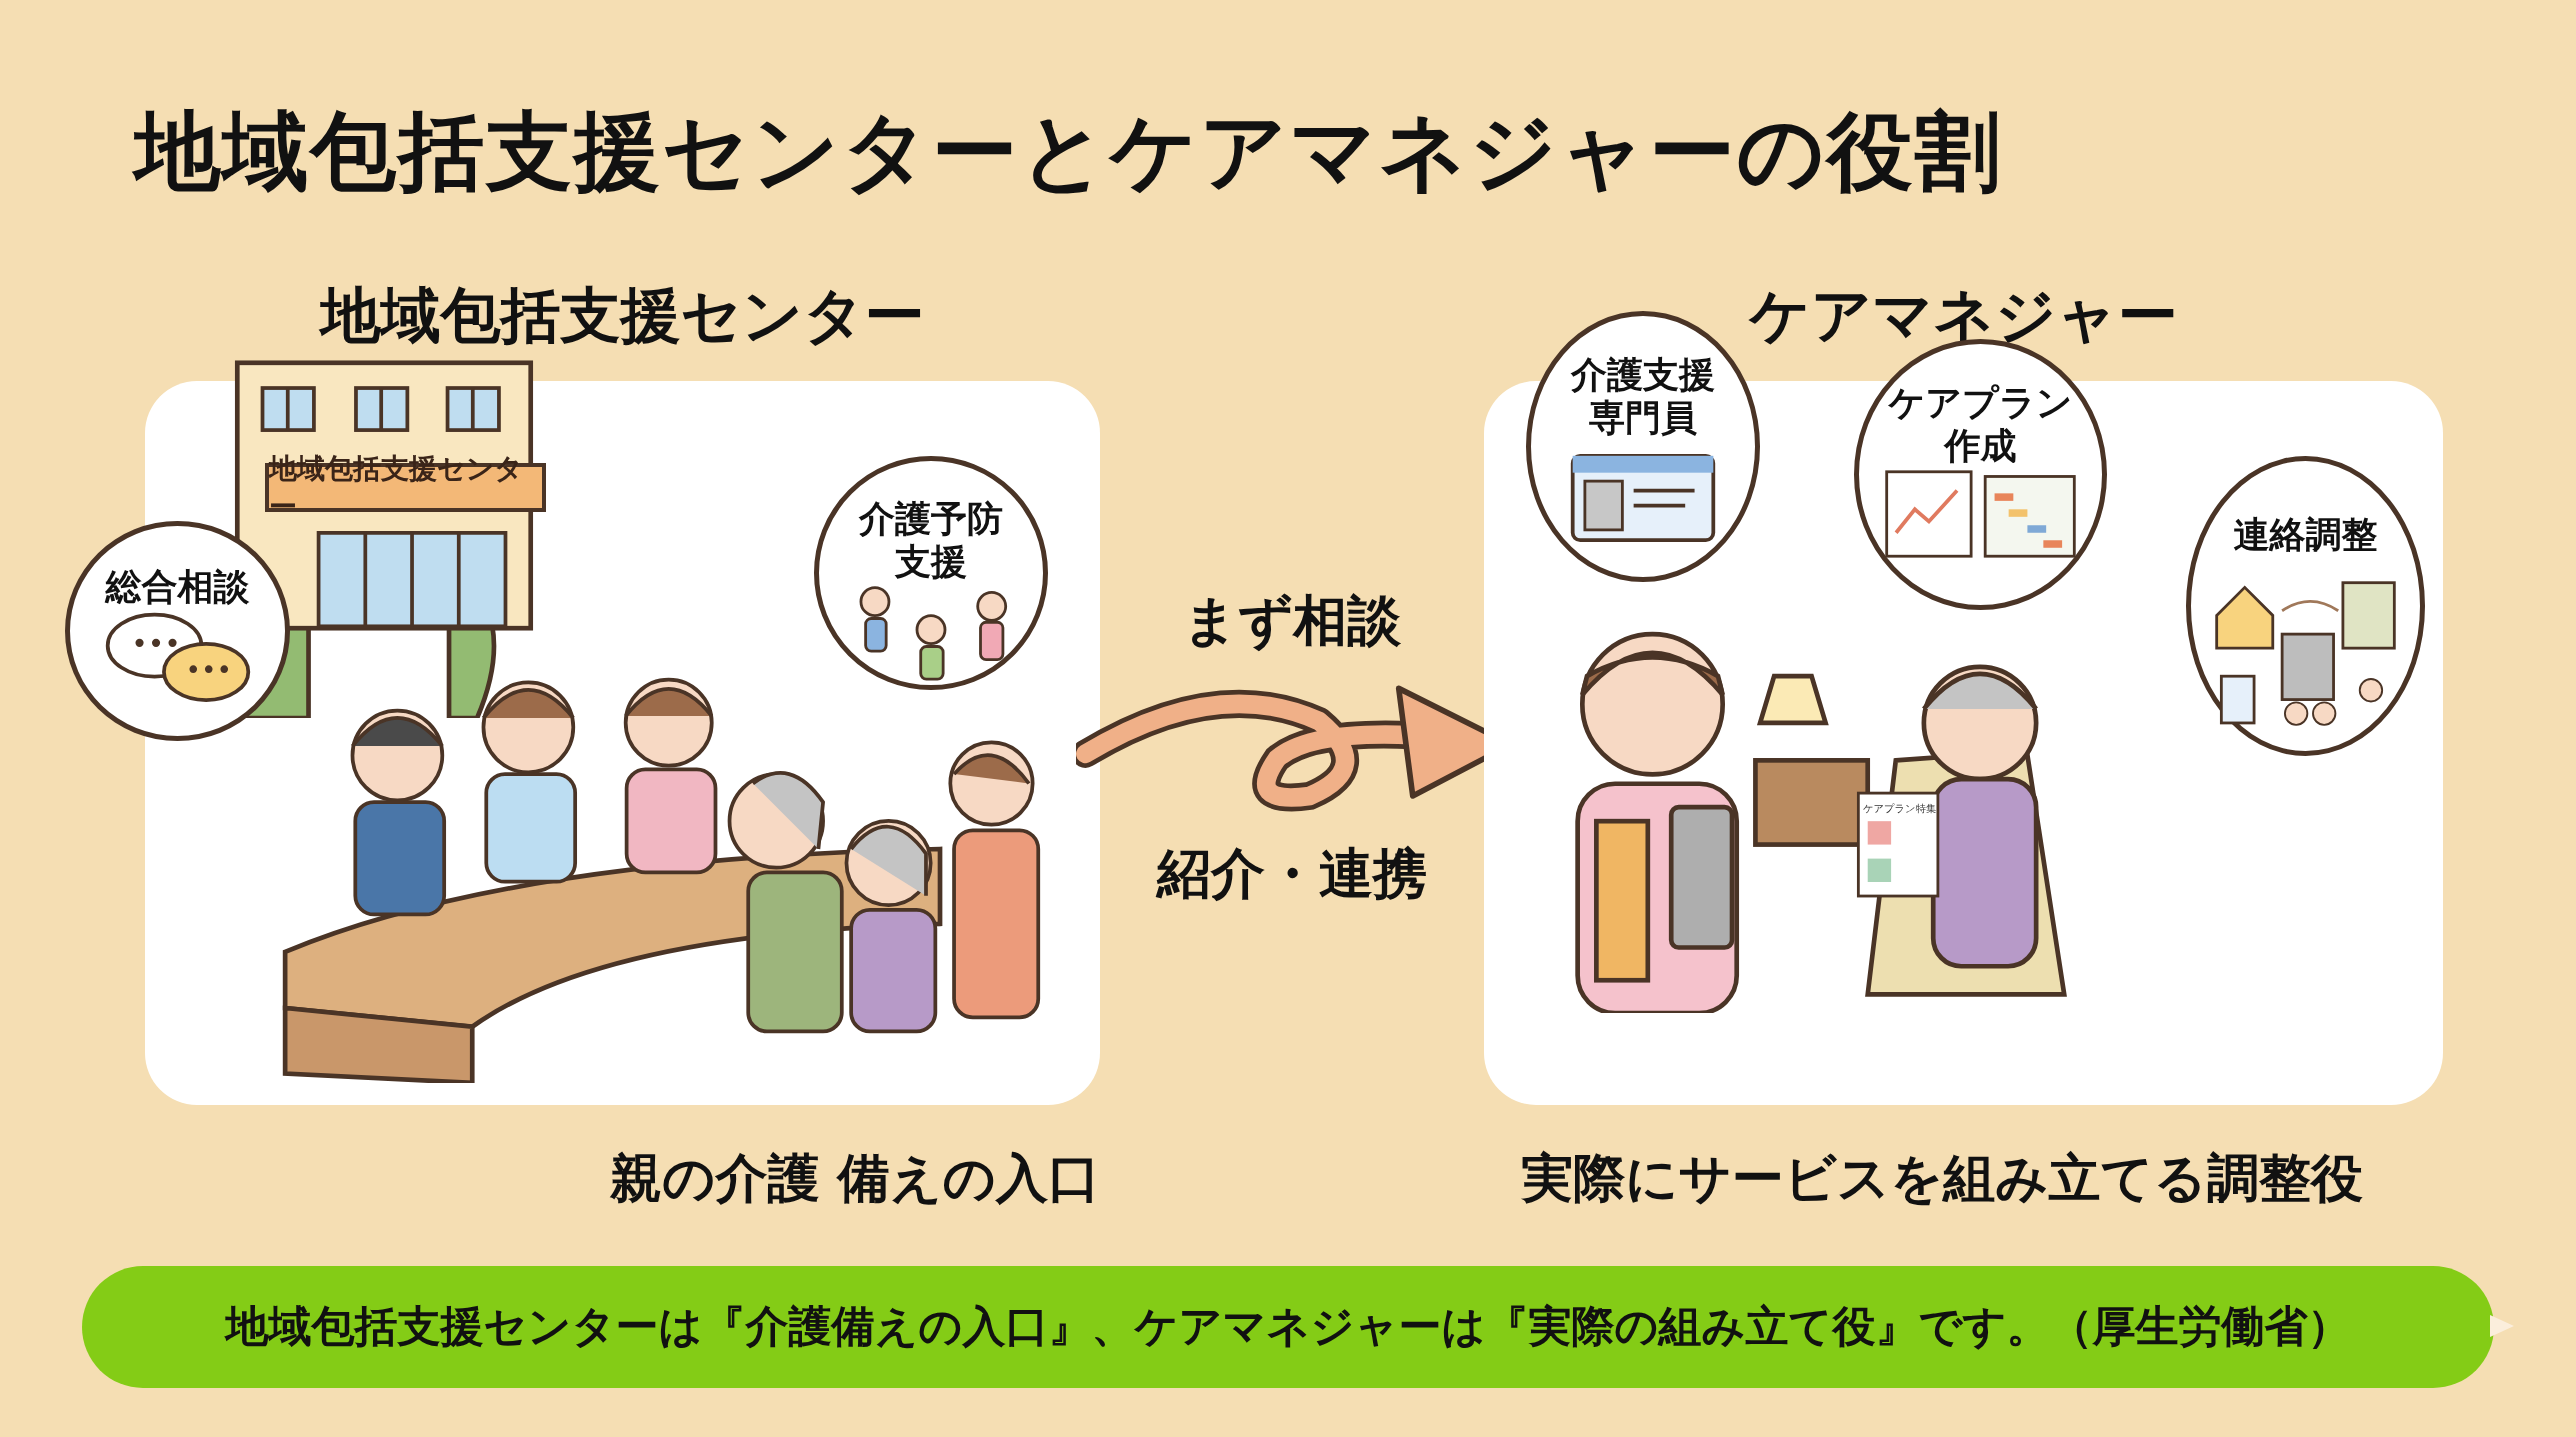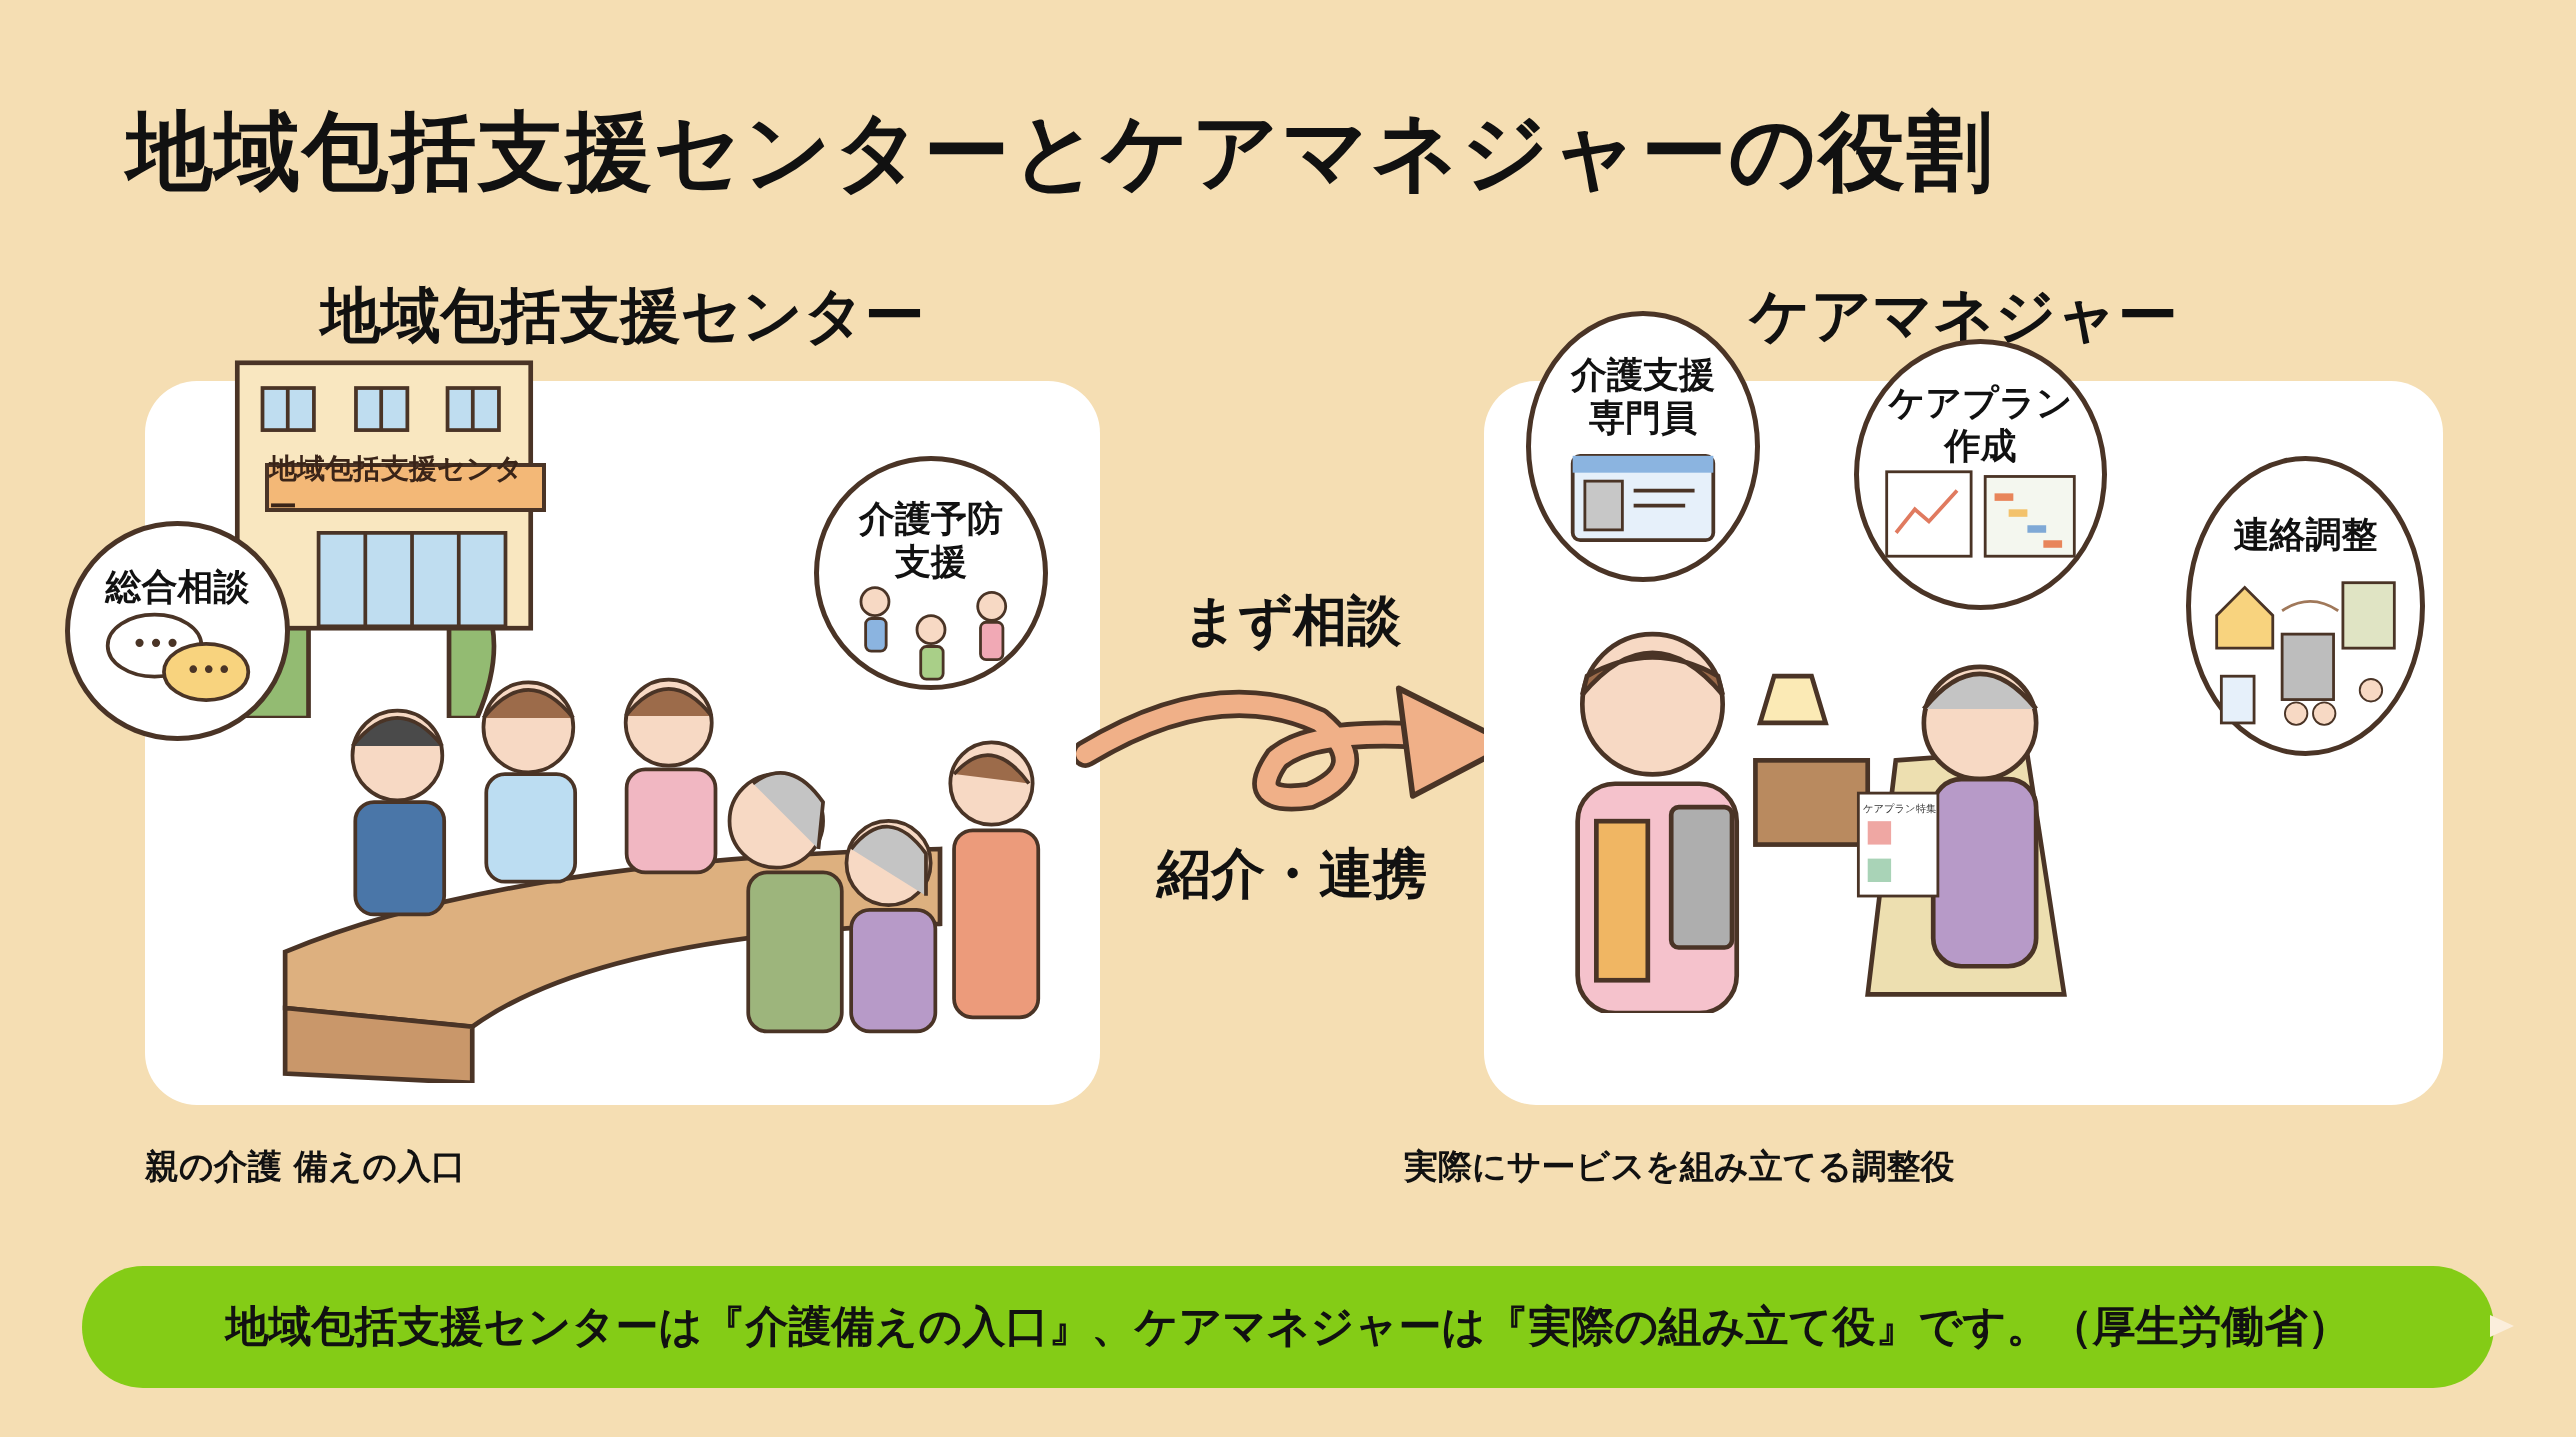--- a/index.html
+++ b/index.html
@@ -5,31 +5,31 @@
   * { box-sizing: border-box; margin: 0; padding: 0; }
   html, body { width: 2576px; height: 1438px; overflow: hidden; }
   body {
     background: #F5DEB3;
     font-family: "DejaVu Sans", "Liberation Sans", sans-serif;
     color: #111;
     position: relative;
   }
   .abs { position: absolute; }
   .main-title {
-    left: 8px; top: 94px; width: 2105px; text-align: center;
+    left: 16px; top: 94px; width: 2105px; text-align: center;
     font-size: 86px; font-weight: bold; letter-spacing: 1.9px;
   }
   .section-title {
     font-size: 60px; font-weight: bold; text-align: center;
   }
   .panel {
     background: #ffffff; border-radius: 52px;
   }
   .caption {
-    font-size: 34px; font-weight: bold; text-align: left;
+    font-size: 52px; font-weight: bold; text-align: right;
   }
   .bubble {
     position: absolute; background: #fff; border: 5.6px solid #4a3426;
     border-radius: 50%; display: flex; flex-direction: column;
     align-items: center; justify-content: flex-start; text-align: center;
   }
   .bubble-label { font-size: 36px; font-weight: bold; line-height: 1.2; }
   .flow-label { font-size: 54px; font-weight: bold; text-align: center; }
   .footer {
     left: 82px; top: 1266px; width: 2412px; height: 122px;

